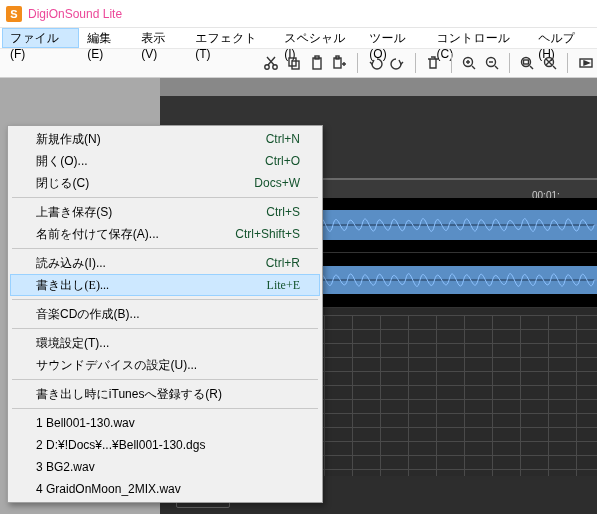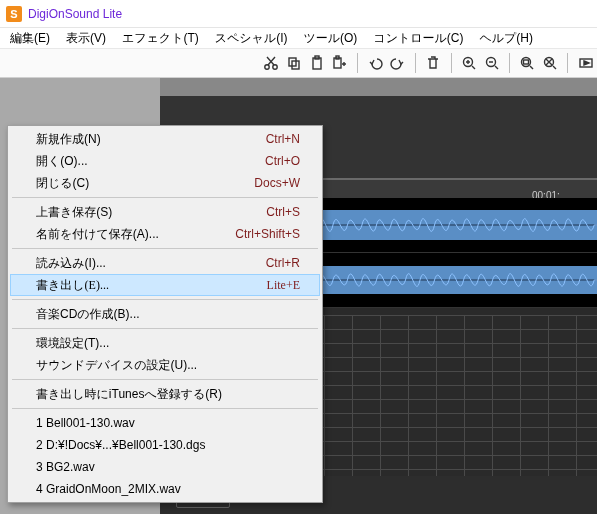--- a/index.html
+++ b/index.html
@@ -22,21 +22,21 @@
     border-bottom: 1px solid #e5e5e5;
   }
   .app-icon {
     width: 16px; height: 16px;
     background: #f28c1b;
     border-radius: 2px;
     display: flex; align-items: center; justify-content: center;
     color: #fff; font-weight: bold; font-size: 11px;
     margin-right: 6px;
   }
-  .titlebar .title { color: #6d28d9; }
+  .titlebar .title { color: #ec4899; }
   
   .menubar {
     height: 20px;
     display: flex;
     align-items: stretch;
     padding-left: 2px;
     background: #fff;
     border-bottom: 1px solid #e8e8e8;
     font-size: 12px;
   }
@@ -180,21 +180,21 @@
   .dropdown .row {
     display: flex;
     align-items: center;
     height: 22px;
     padding: 0 20px 0 26px;
     font-size: 12px;
     cursor: default;
     position: relative;
   }
   .dropdown .row .label { flex: 1; }
-  .dropdown .row .accel { color: #7f1d1d; }
+  .dropdown .row .accel { color: #14532d; }
   .dropdown .row.highlight {
     background: #cde8ff;
     border: 1px solid #99d1ff;
     padding: 0 19px 0 25px;
     height: 20px;
     font-family: Liberation Serif, serif;
   }
   .dropdown hr {
     border: none;
     border-top: 1px solid #c8c8c8;
@@ -203,20 +203,21 @@
 </style>
 </head>
 <body>
 
 <div class="titlebar">
   <div class="app-icon">S</div>
   <div class="title">DigiOnSound Lite</div>
 </div>
 
 <div class="menubar" id="menubar">
+    <div class="menu-item active">ファイル(F)</div>
     <div class="menu-item">編集(E)</div>
     <div class="menu-item">表示(V)</div>
     <div class="menu-item">エフェクト(T)</div>
     <div class="menu-item">スペシャル(I)</div>
     <div class="menu-item">ツール(O)</div>
     <div class="menu-item">コントロール(C)</div>
     <div class="menu-item">ヘルプ(H)</div>
   </div>
 
 <div class="toolbar">

